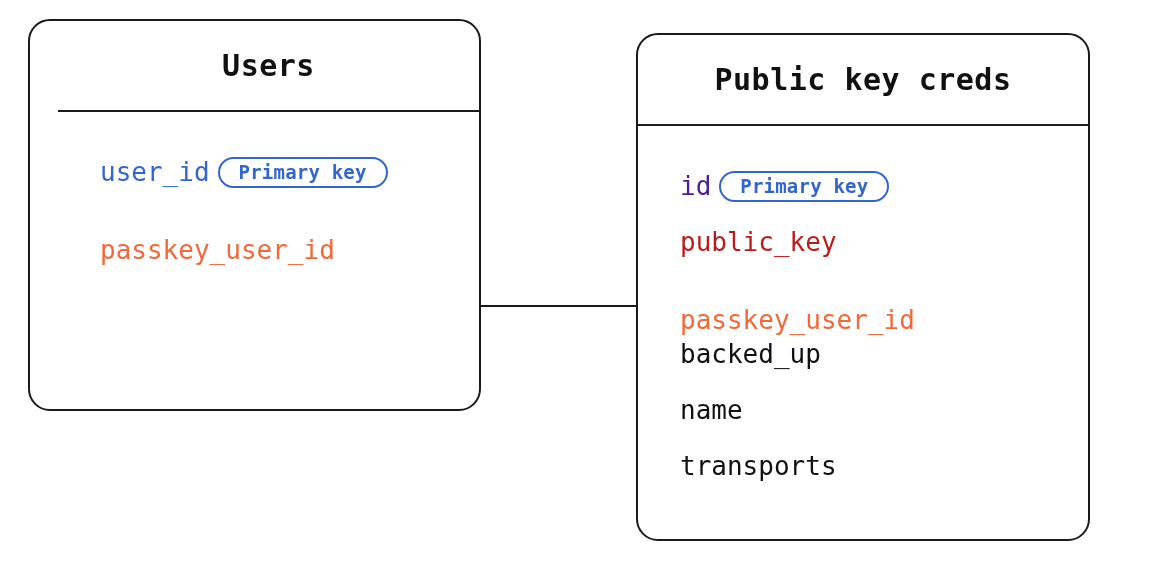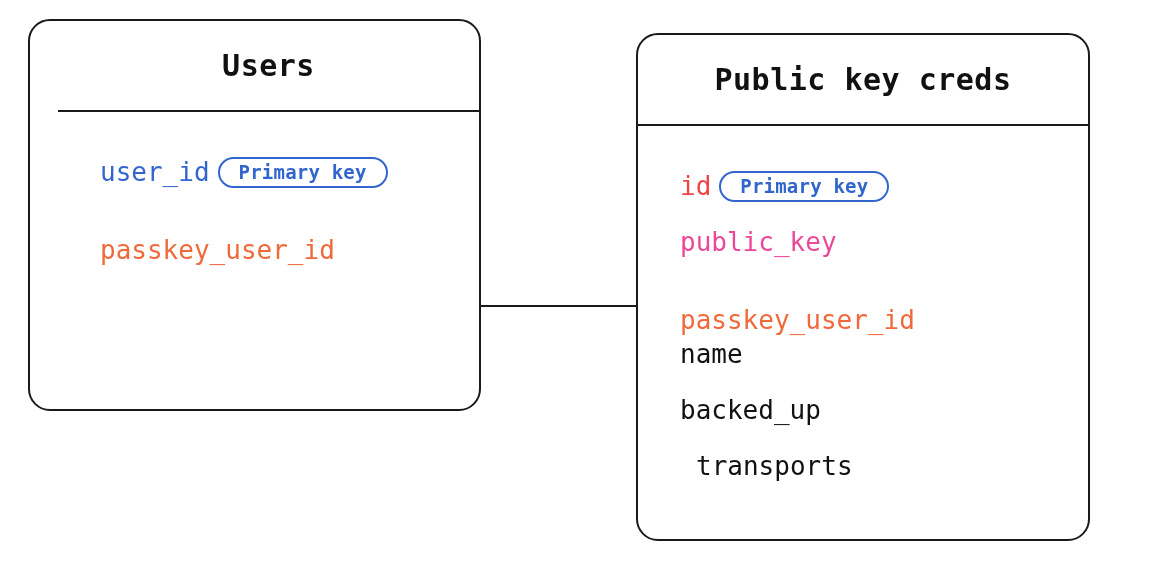--- a/index.html
+++ b/index.html
@@ -115,33 +115,33 @@
           <span class="field-name fk" style="color: rgb(240, 105, 58);">passkey_user_id</span>
         </div>
       </div>
     </div>
     <div class="entity" style="left: 636px; top: 33px; width: 454px; height: 508px; border-color: rgb(26, 26, 26);">
       <div class="entity-header" style="border-bottom-color: rgb(26, 26, 26);">
         <div class="entity-title" style="color: rgb(17, 17, 17);">Public key creds</div>
       </div>
       <div class="entity-fields">
         <div class="field-row">
-          <span class="field-name pk" style="color: #ef4444;">id</span>
+          <span class="field-name pk" style="color: #4c1d95;">id</span>
           <span class="pk-badge" style="color: rgb(51, 102, 204); border-color: rgb(51, 102, 204);">Primary key</span>
         </div>
         <div class="field-row">
-          <span class="field-name " style="color: #ec4899;">public_key</span>
+          <span class="field-name " style="color: #b91c1c;">public_key</span>
         </div>
         <div class="field-row">
           <span class="field-name fk" style="color: rgb(240, 105, 58);">passkey_user_id</span>
         </div>
         <div class="field-row">
+          <span class="field-name " style="color: rgb(17, 17, 17);">backed_up</span>
+        </div>
+        <div class="field-row">
           <span class="field-name " style="color: rgb(17, 17, 17);">name</span>
         </div>
         <div class="field-row">
-          <span class="field-name " style="color: rgb(17, 17, 17);">backed_up</span>
-        </div>
-        <div class="field-row">
-          <span class="field-name " style="color: rgb(17, 17, 17); margin-left: 16px;">transports</span>
+          <span class="field-name " style="color: rgb(17, 17, 17);">transports</span>
         </div>
       </div>
     </div>
   </div>
 
 </body></html>

